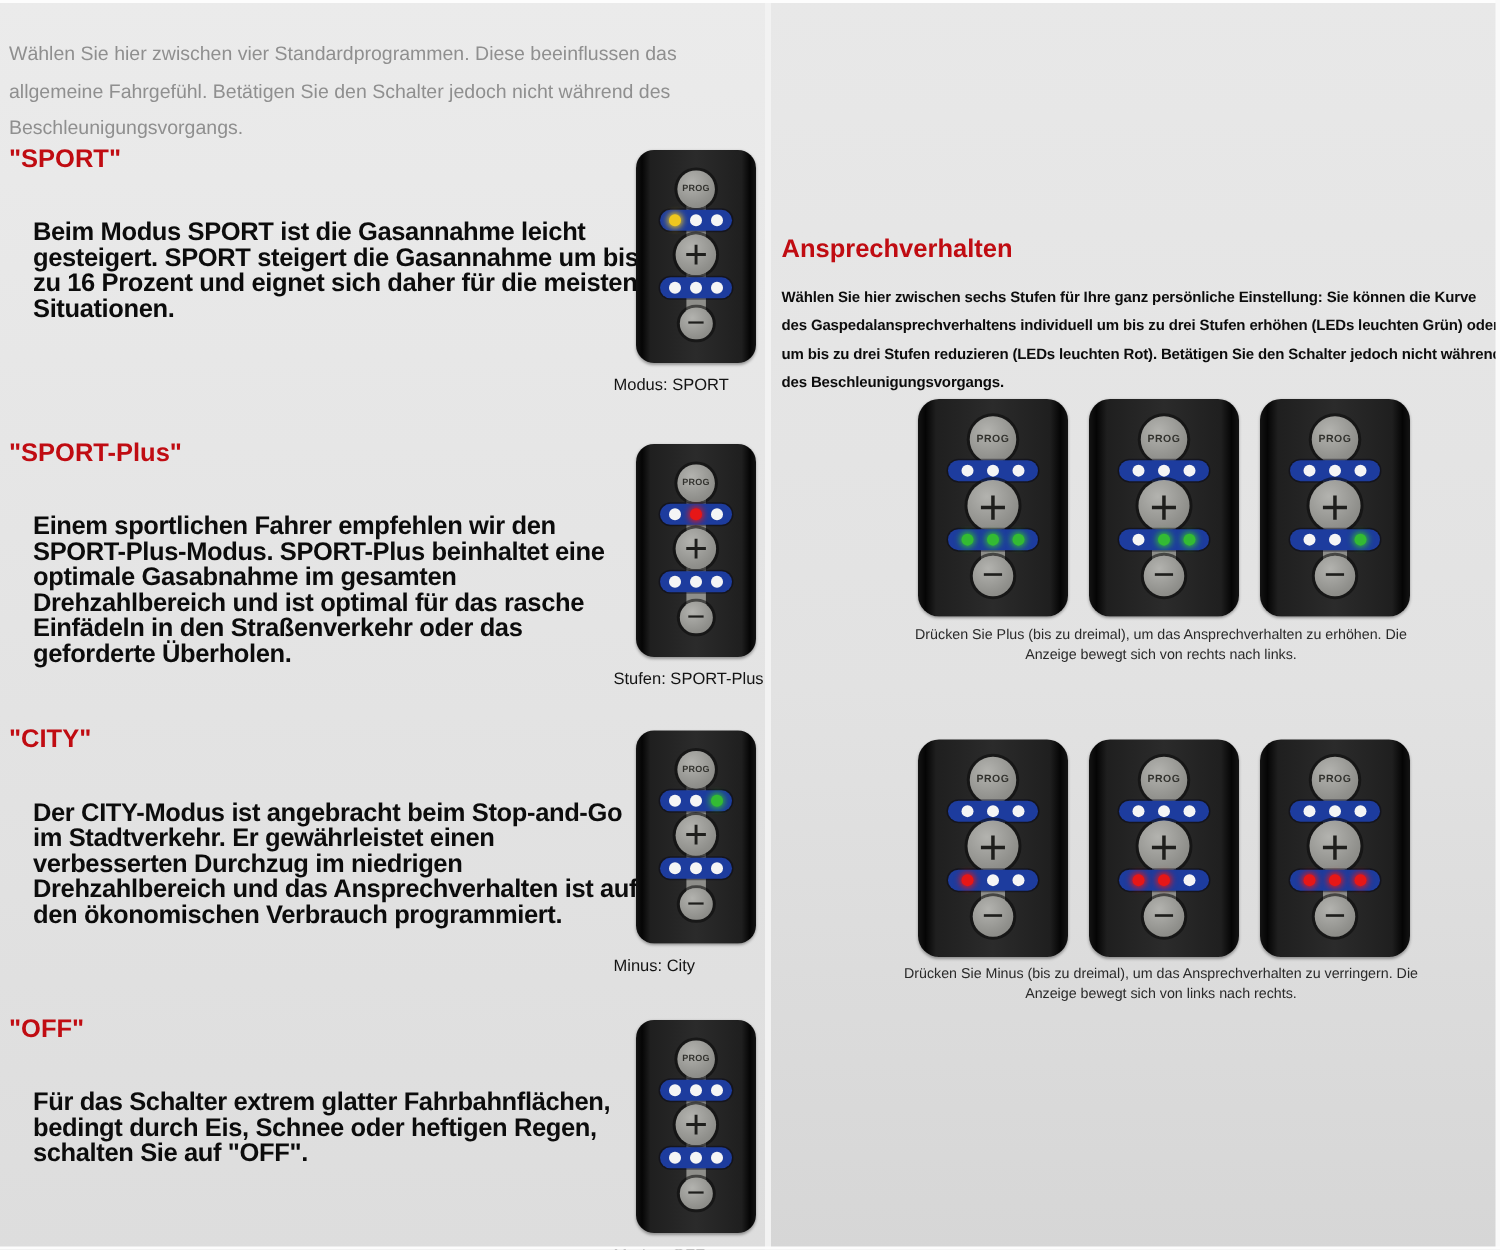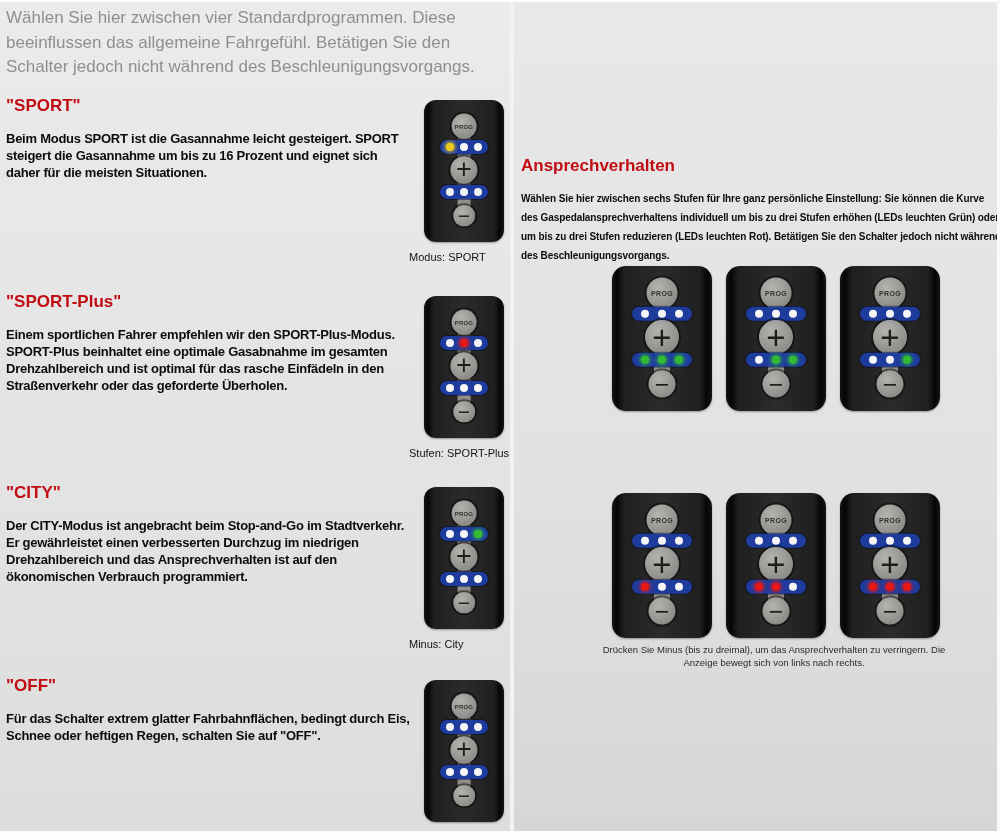--- a/index.html
+++ b/index.html
@@ -6,32 +6,32 @@
   .page{position:relative;width:1000px;height:833px;overflow:hidden;
         background:linear-gradient(180deg,#e8e8e8,#e2e2e2 55%,#d6d6d6);
         font-family:"Liberation Sans","DejaVu Sans",sans-serif;}
   .left-panel{position:absolute;left:0;top:0;width:510px;height:100%;
         background:linear-gradient(180deg,#ebebeb,#dddddd);}
   .divider{position:absolute;left:510px;top:0;width:4px;height:100%;background:#f2f2f2;}
   .edge-top{position:absolute;left:0;top:0;width:100%;height:2px;background:#fdfdfd;}
   .edge-right{position:absolute;right:0;top:0;width:3px;height:100%;background:#fafafa;}
   .edge-bottom{position:absolute;left:0;bottom:0;width:100%;height:2px;background:#fdfdfd;}
 
-  #intro{position:absolute;left:6px;top:6px;width:480px;font-size:17px;
+  #intro{position:absolute;left:6px;top:24px;width:480px;font-size:13px;
          line-height:24.5px;color:#8f8f8f;margin:0;}
 
   #modes{position:absolute;left:0;top:0;width:100%;height:100%;}
   .mode{position:absolute;left:6px;width:502px;}
   .mode:nth-of-type(1){top:96px}
   .mode:nth-of-type(2){top:292px}
   .mode:nth-of-type(3){top:483px}
   .mode:nth-of-type(4){top:676px}
   .mode-title{margin:0;font-size:17px;font-weight:700;}
-  .mode-desc{position:absolute;top:34px;left:0;width:404px;margin:0;
-             font-size:13px;font-weight:700;letter-spacing:-0.25px;
+  .mode-desc{position:absolute;top:34px;left:0;width:404px;margin:16px;
+             font-size:17px;font-weight:700;letter-spacing:-0.25px;
              line-height:17px;color:#0c0c0c;}
   .mode-figure{position:absolute;top:4px;left:418px;width:80px;margin:0;}
   .mode-caption{position:absolute;top:151px;left:-15px;font-size:11px;
                 color:#141414;white-space:nowrap;}
 
   #indiv-title{position:absolute;left:521px;top:156px;font-size:17px;font-weight:700;margin:0;}
   #indiv-desc{position:absolute;left:521px;top:189px;width:482px;margin:0;
               font-size:10px;font-weight:700;letter-spacing:-0.1px;
               line-height:19px;color:#0c0c0c;}
   .device-row{position:absolute;display:flex;gap:14px;}
@@ -223,20 +223,21 @@
         </div>
         <div class="btn plus">+</div>
         <div class="ledbar bottom" style="background: rgb(29, 60, 158);">
           <div class="led" style="background: rgb(245, 245, 245);"></div>
           <div class="led" style="background: rgb(245, 245, 245);"></div>
           <div class="led" style="background: rgb(51, 187, 51); box-shadow: rgb(51, 187, 51) 0px 0px 4px 1px;"></div>
         </div>
         <div class="btn minus">−</div>
       </div>
     </div>
+  <p id="plus-caption" class="row-caption">Drücken Sie Plus (bis zu dreimal), um das Ansprechverhalten zu erhöhen. Die Anzeige bewegt sich von rechts nach links.</p>
 
   <div id="minus-row" class="device-row">
       <div class="device dev-lg">
         <div class="strip"></div>
         <div class="btn prog">PROG</div>
         <div class="ledbar top" style="background: rgb(29, 60, 158);">
           <div class="led" style="background: rgb(245, 245, 245);"></div>
           <div class="led" style="background: rgb(245, 245, 245);"></div>
           <div class="led" style="background: rgb(245, 245, 245);"></div>
         </div>

